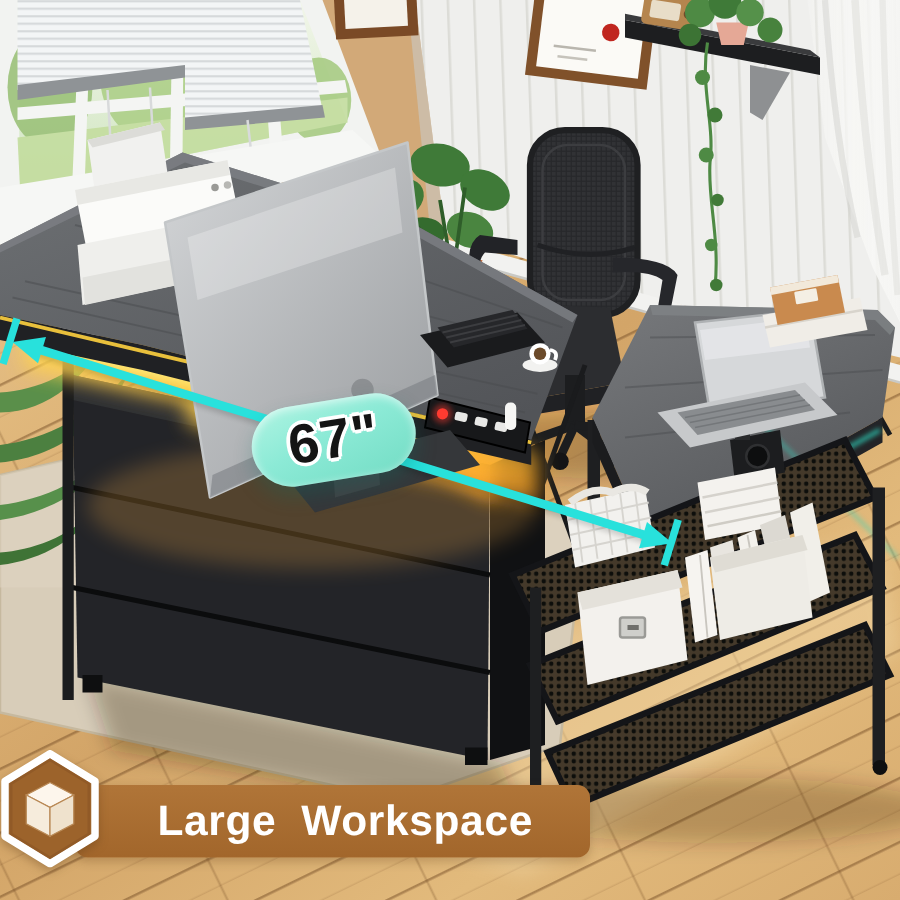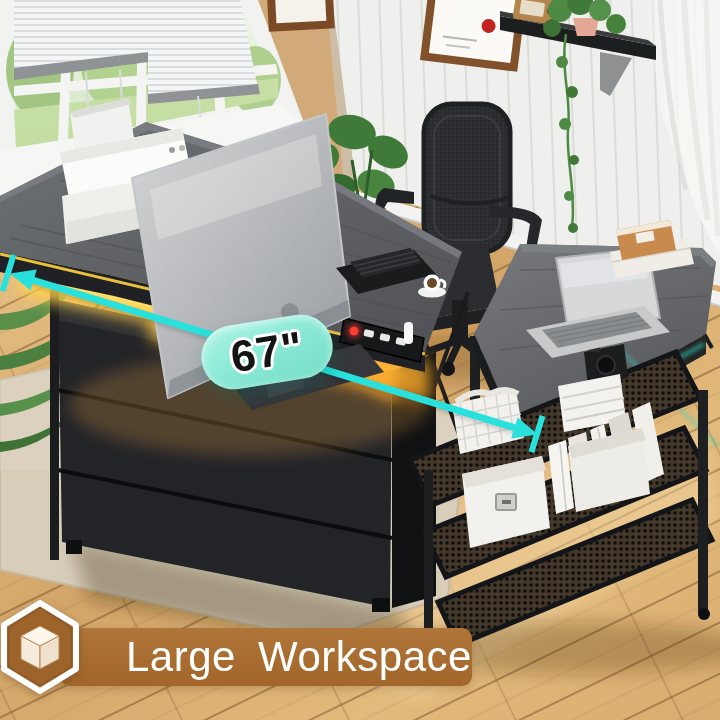--- a/index.html
+++ b/index.html
@@ -25,21 +25,21 @@
   .banner{position:absolute;left:0;top:600px;width:720px;height:120px;pointer-events:none;}
   .banner-bar{
     position:absolute;left:60px;top:28px;width:412px;height:58px;
     background:linear-gradient(180deg,#b07538 0%,#a2662b 100%);
     border-radius:10px;
     display:flex;align-items:center;
     padding-left:66px;box-sizing:border-box;
     box-shadow:0 3px 8px rgba(90,55,20,.25);
   }
   .banner-bar span{
-    color:#ffffff;font-size:42px;font-weight:400;letter-spacing:.5px;word-spacing:10px;
+    color:#ffffff;font-size:34px;font-weight:700;letter-spacing:.5px;word-spacing:10px;
     white-space:nowrap;
   }
   .banner-badge{position:absolute;left:20px;top:6px;width:80px;height:94px;filter:drop-shadow(0 3px 4px rgba(90,55,20,.35));}
 </style>
 </head>
 <body>
 
 <div class="stage">
 <svg width="720" height="720" viewBox="0 0 720 720">
   <defs>

